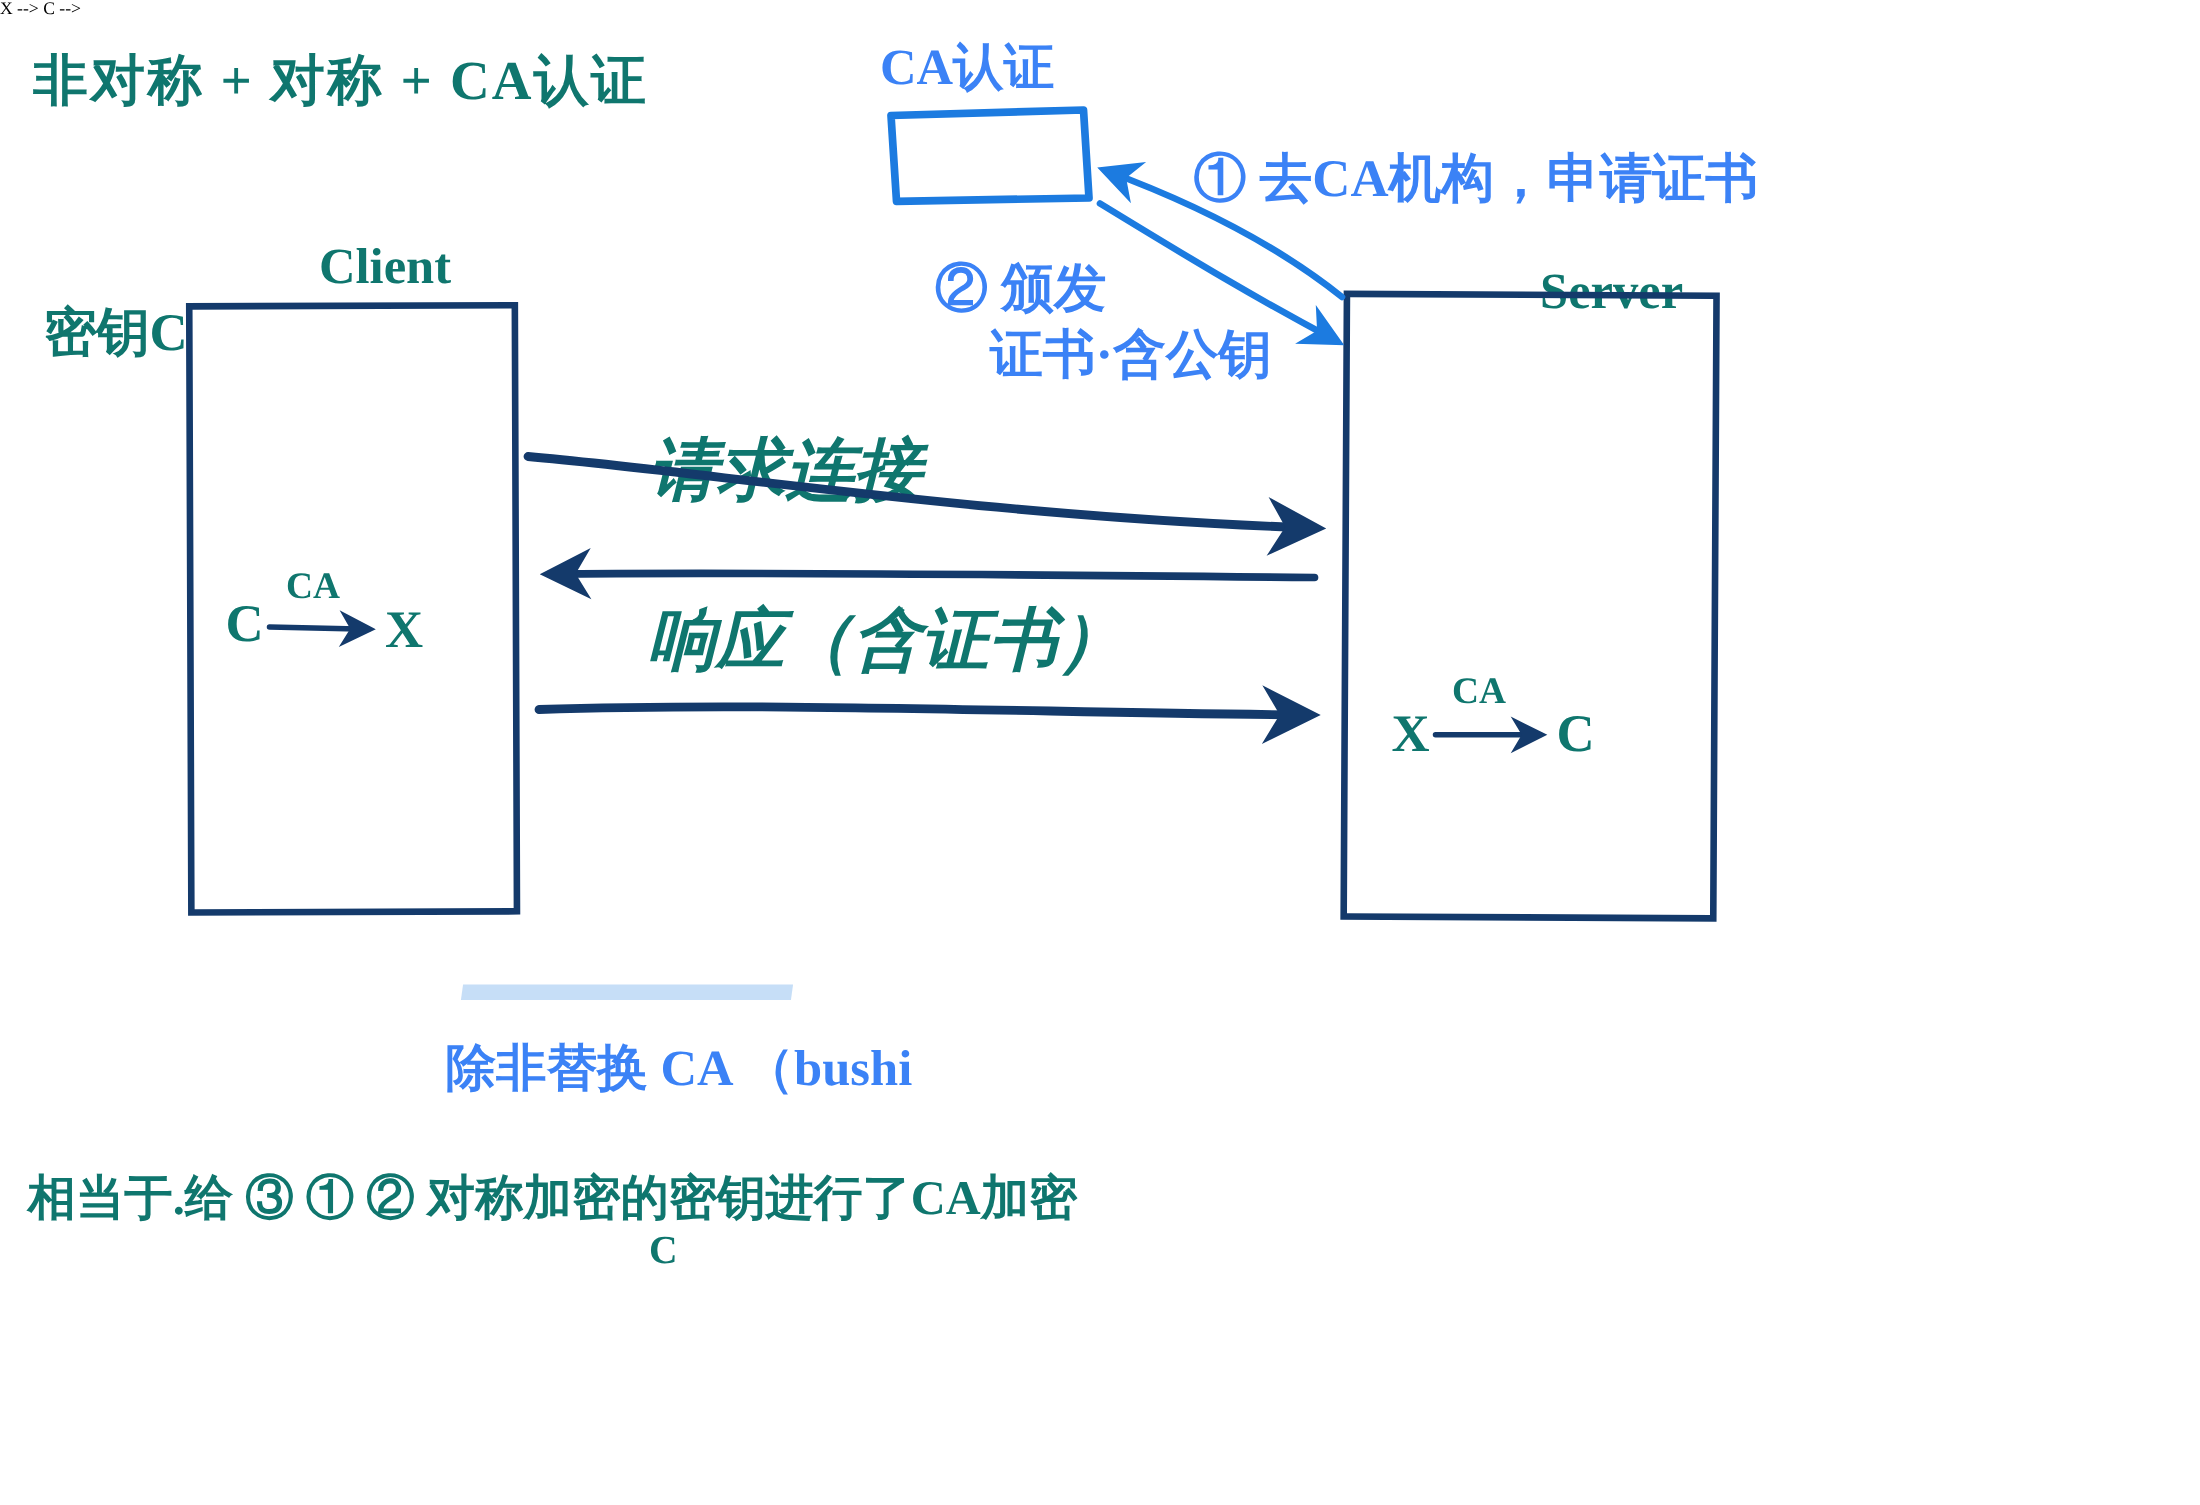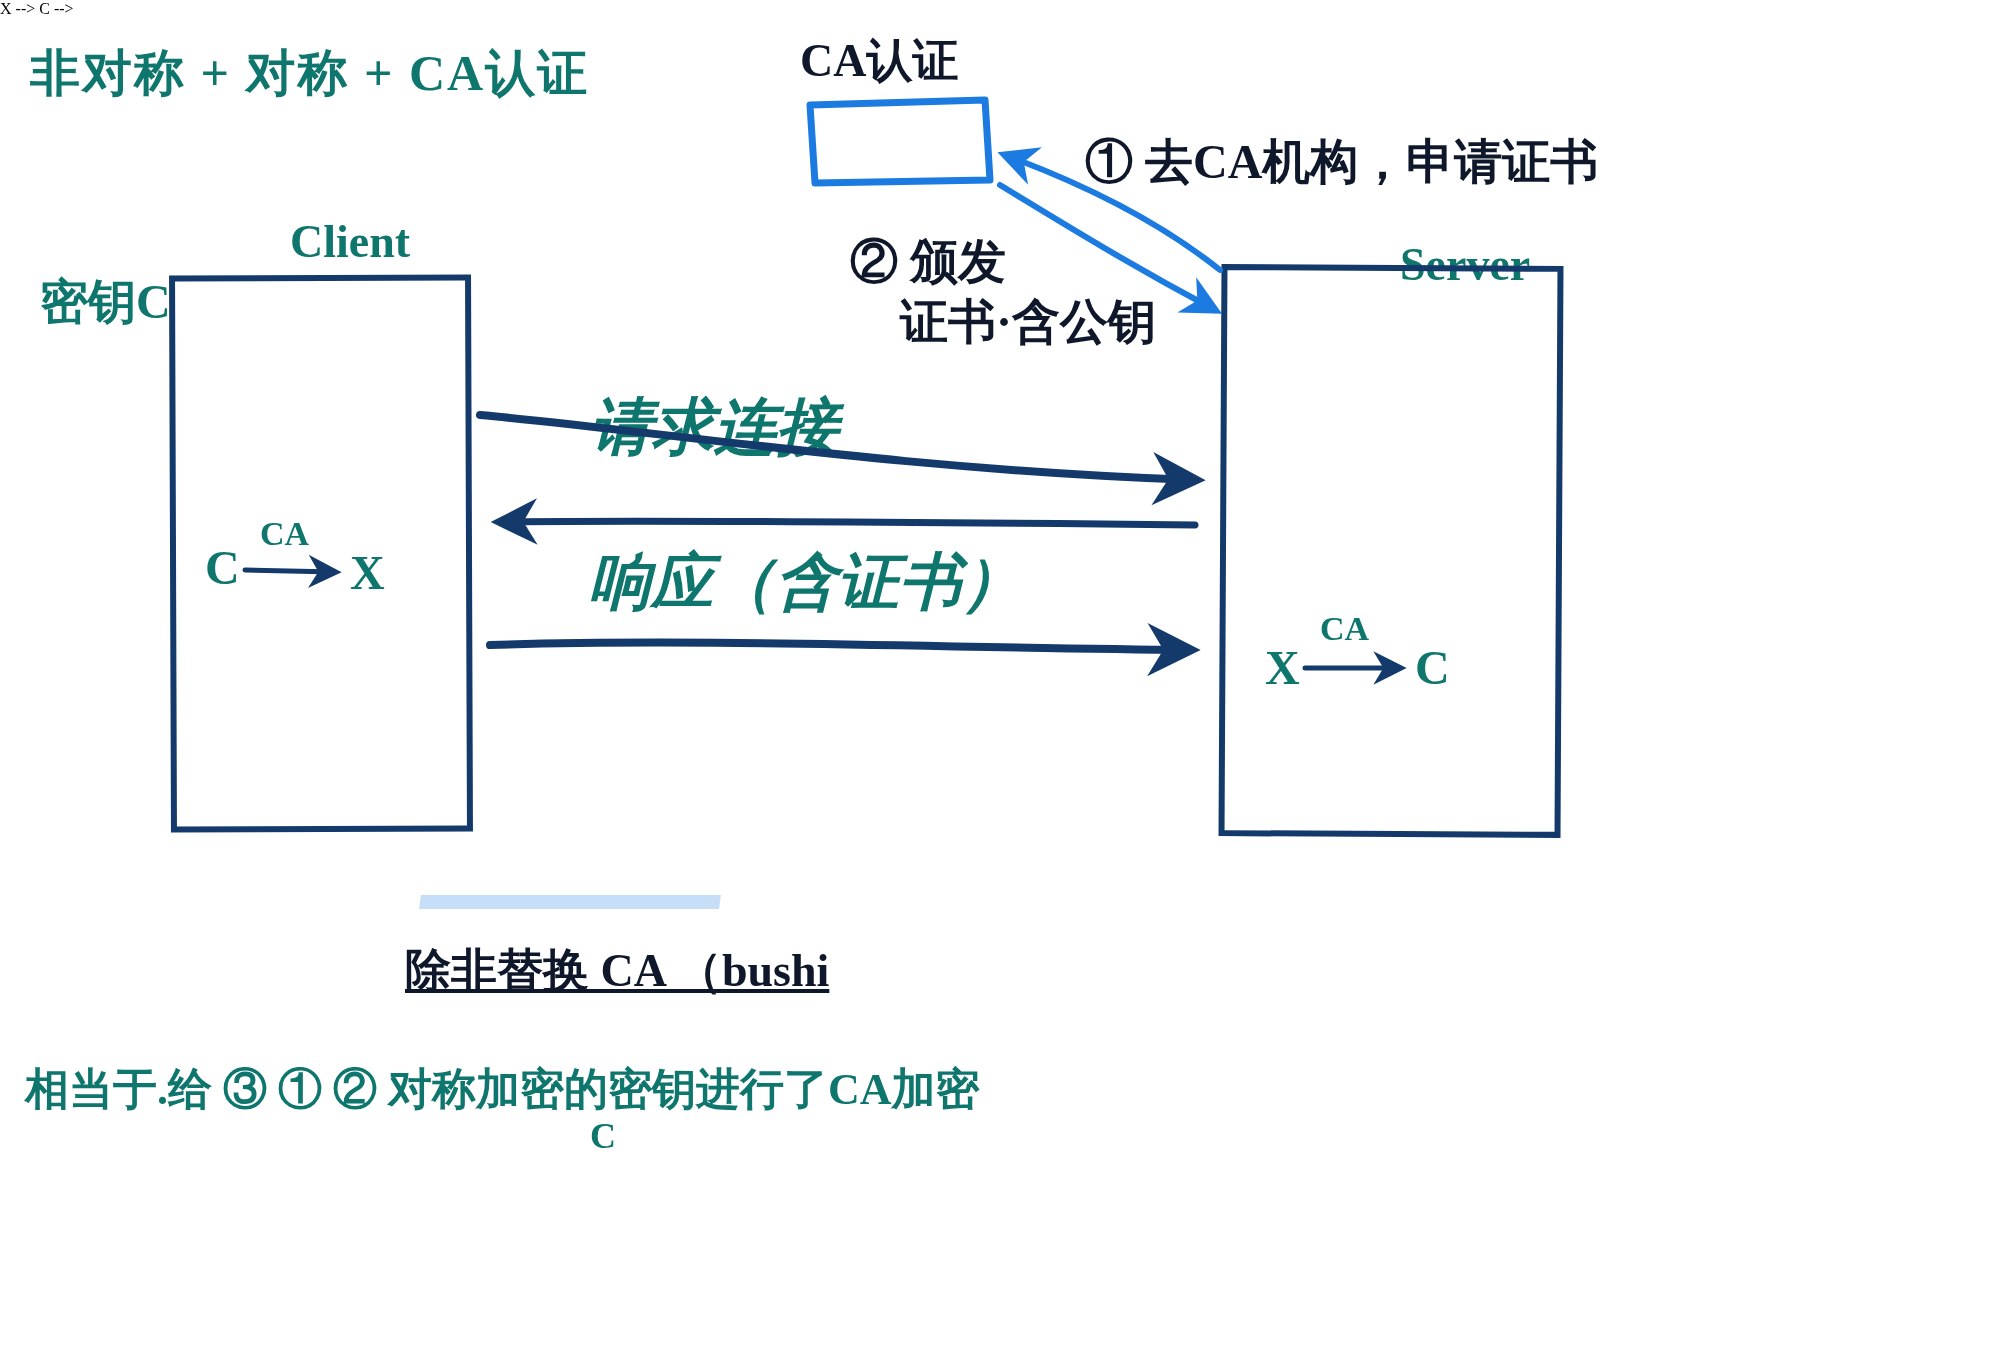--- a/index.html
+++ b/index.html
@@ -15,21 +15,21 @@
     position: relative;
     width: 2000px;
     height: 1368px;
   }
   .txt {
     position: absolute;
     white-space: pre;
     font-weight: 700;
   }
   .navy { color: #0f766e; }
-  .blue { color: #0f172a; }
+  .blue { color: #3b82f6; }
 
   
   .box {
     position: absolute;
     border: 6px solid #143a6b;
     background: transparent;
     transform: rotate(-0.2deg);
   }
 
   svg.overlay {
@@ -96,21 +96,21 @@
   <div class="txt navy" style="left:1415px; top:640px; font-size:48px;">C</div>
 
   
   <div class="txt navy msg" style="left:590px; top:385px;">请求连接</div>
   <div class="txt navy msg" style="left:589px; top:540px;">响应（含证书）</div>
 
   
   <div class="hl" style="left:420px; top:895px; width:300px;"></div>
 
   
-  <div class="txt blue note" style="left:405px; top:940px;text-decoration:underline;">除非替换 CA （bushi</div>
+  <div class="txt blue note" style="left:405px; top:940px;">除非替换 CA （bushi</div>
   <div class="txt navy note2" style="left:25px; top:1060px;">相当于.给 ③ ① ② 对称加密的密钥进行了CA加密</div>
   <div class="txt navy" style="left:590px; top:1115px; font-size:36px;">C</div>
 
   
   <svg class="overlay" viewBox="0 0 2000 1368">
     <defs>
       <marker id="ahNavy" viewBox="0 0 12 12" refX="9" refY="6" markerWidth="8" markerHeight="8" orient="auto-start-reverse">
         <path d="M1,1 L11,6 L1,11 L4,6 Z" fill="#143a6b"></path>
       </marker>
       <marker id="ahBlue" viewBox="0 0 12 12" refX="9" refY="6" markerWidth="8" markerHeight="8" orient="auto-start-reverse">

